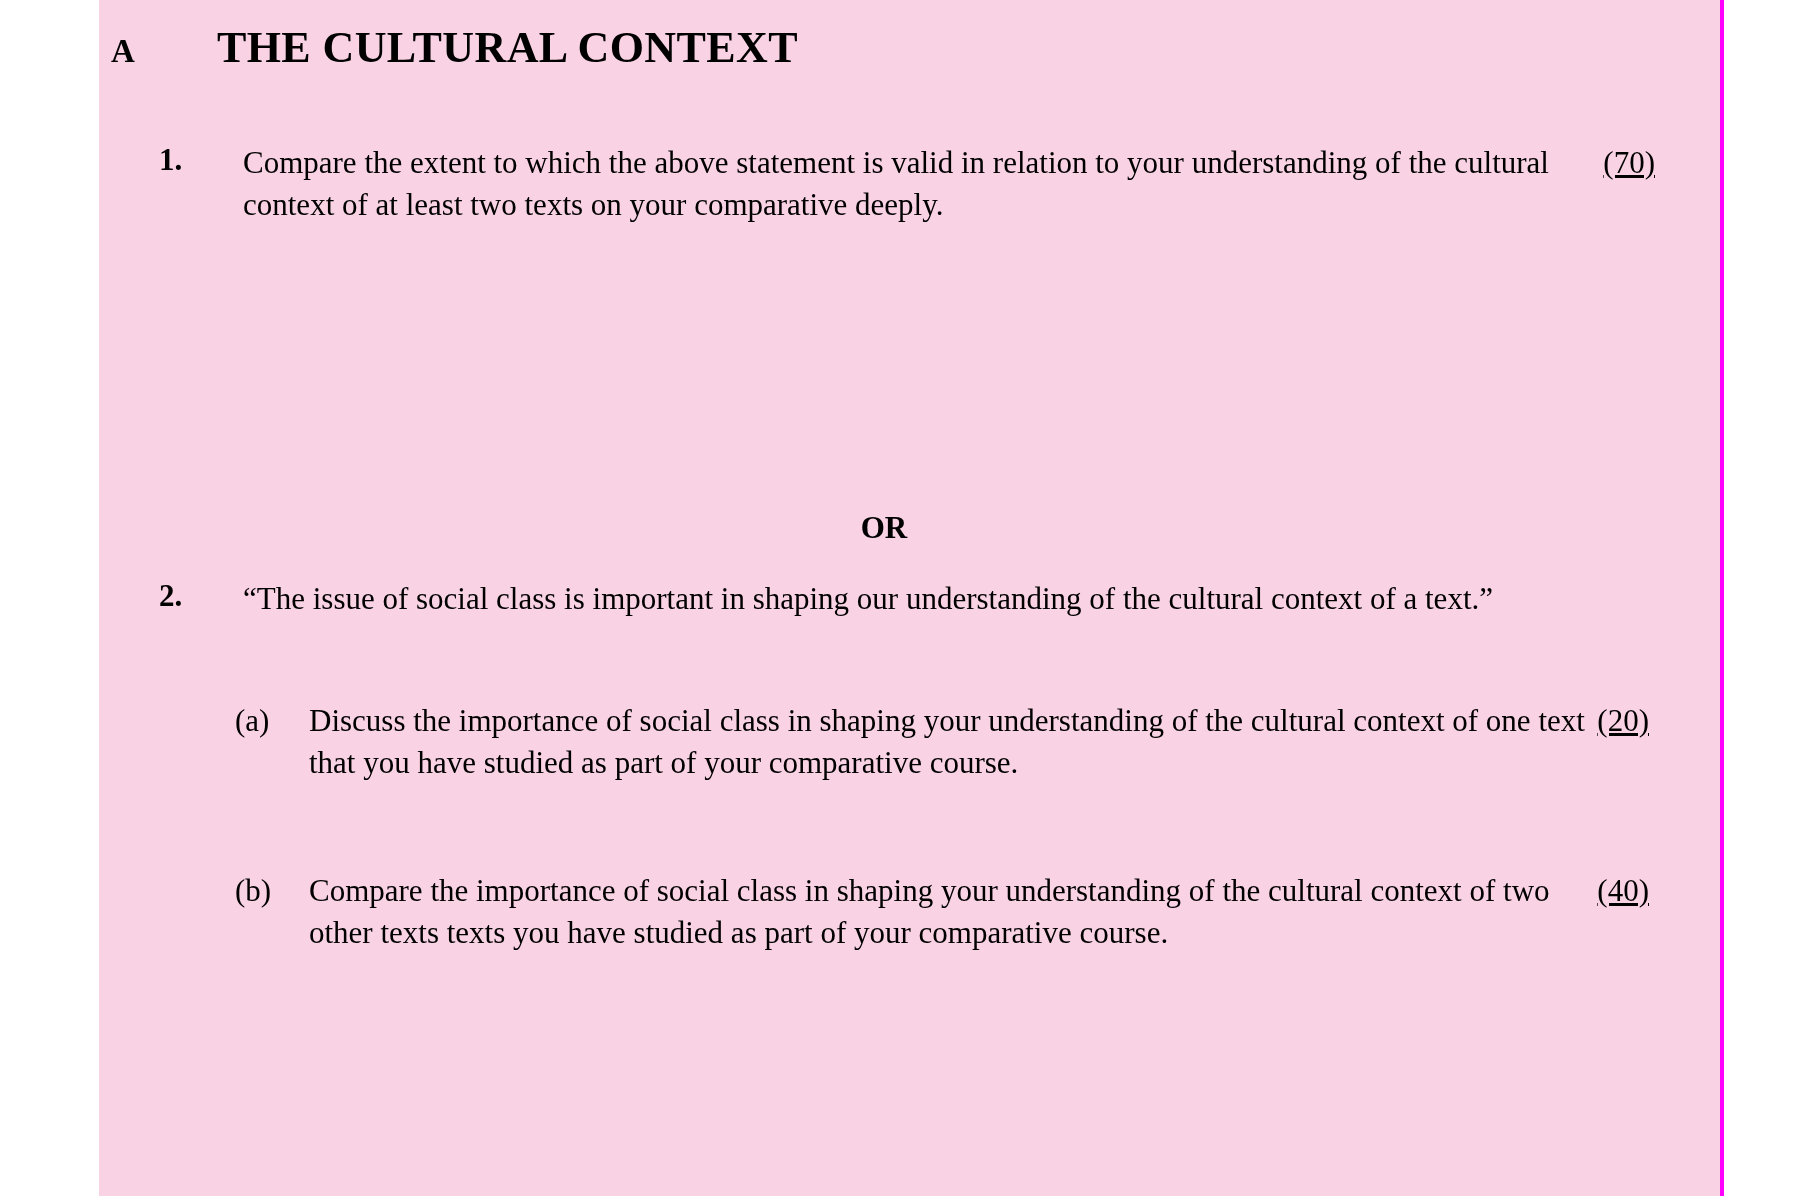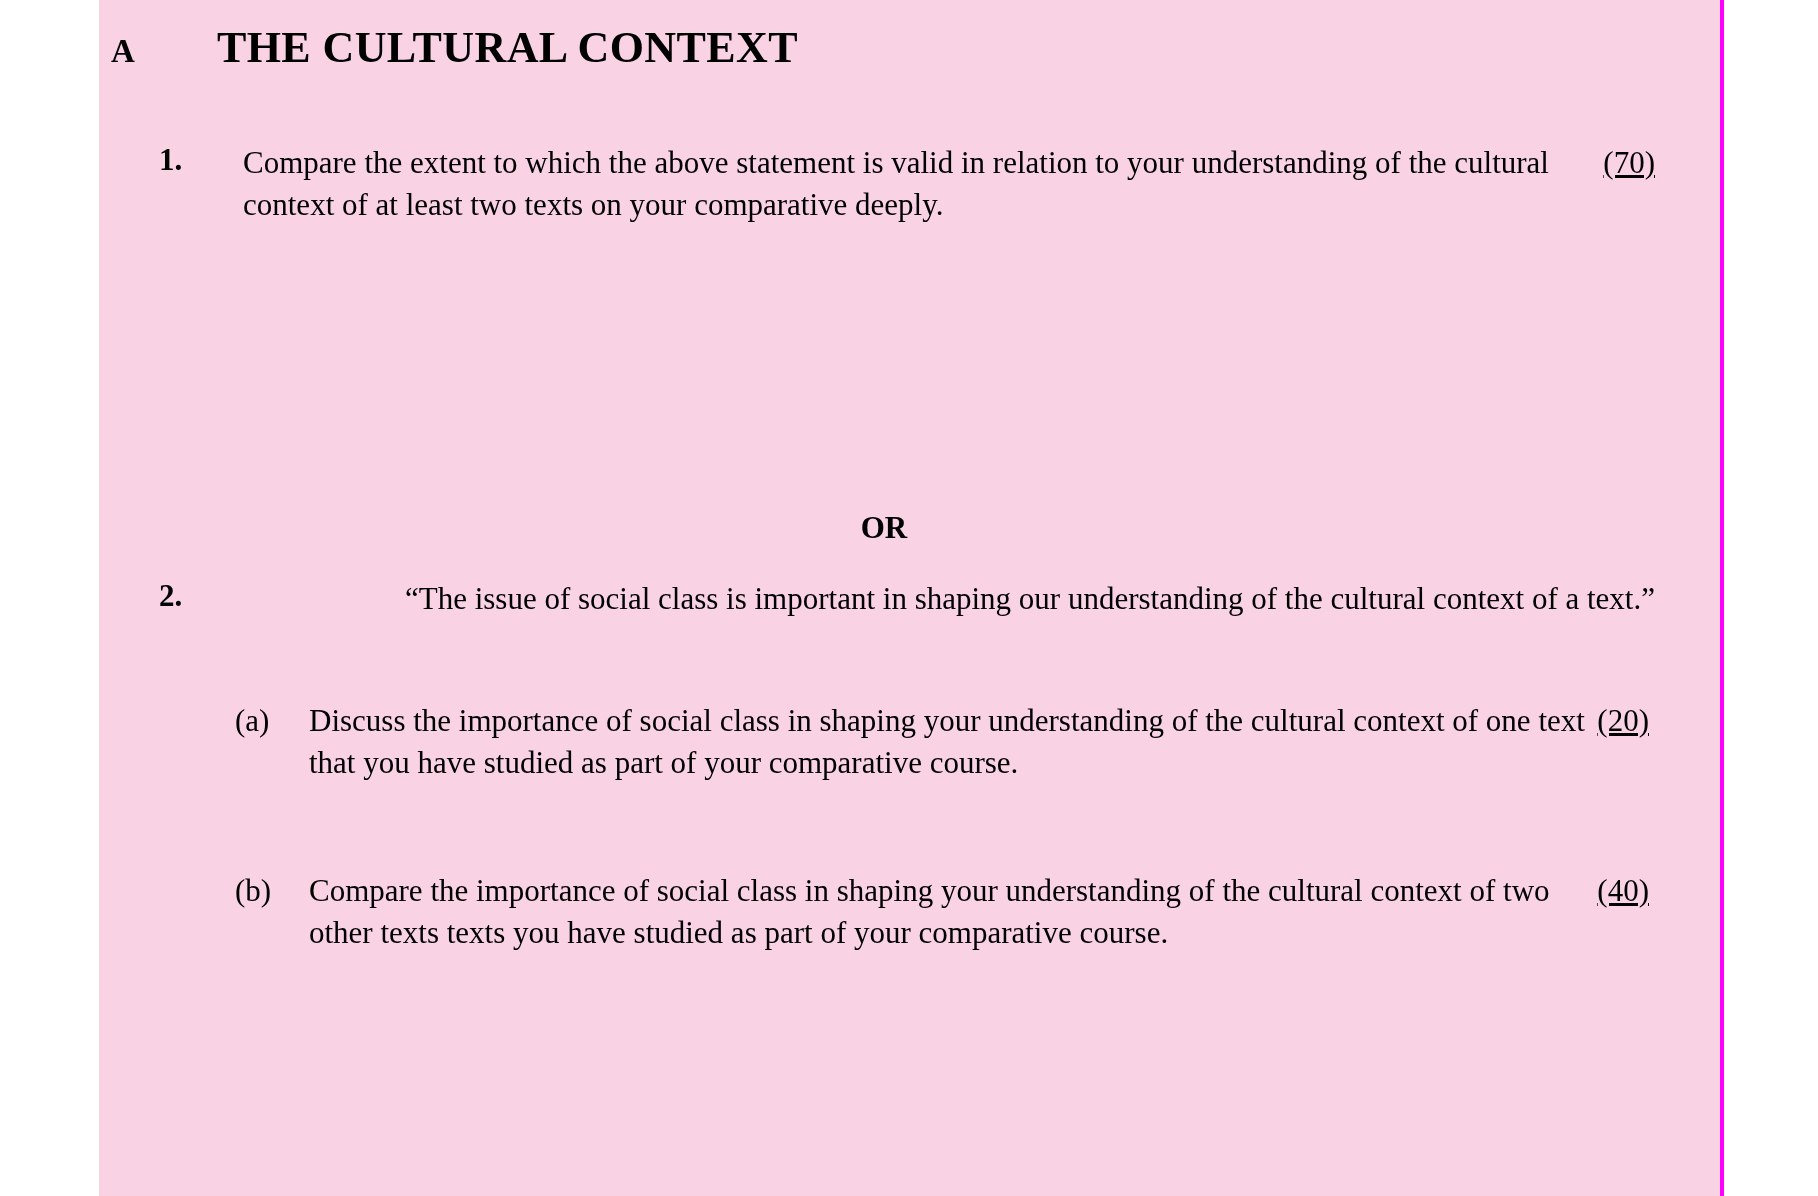--- a/index.html
+++ b/index.html
@@ -124,21 +124,21 @@
     font-weight: bold;
     font-size: 31px;
     margin-top: 30px;
   }
 
   .q2 {
     left: 60px;
     top: 578px;
     width: 1500px;
   }
-  .q2 .q-body { width: 1412px; text-align: right; }
+  .q2 .q-body { width: 1412px; }
   .q2 .q-body .indent-stem {
     text-indent: 0;
   }
 
   .sub {
     position: absolute;
     display: flex;
     font-size: 31px;
     line-height: 42px;
   }

